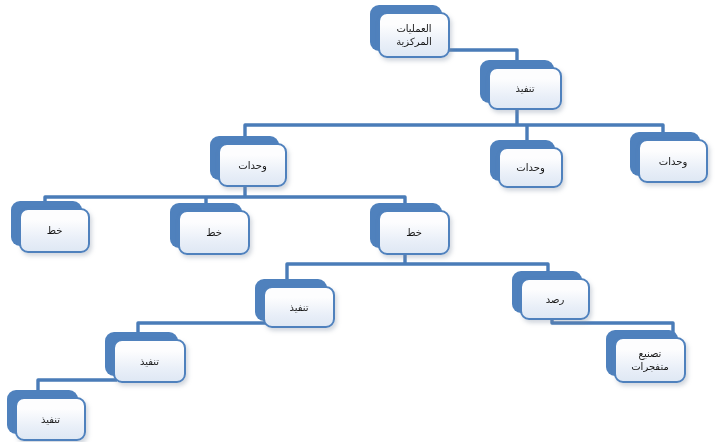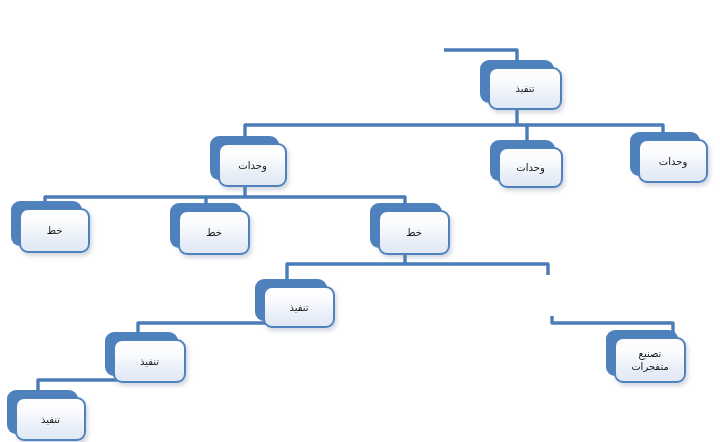--- a/index.html
+++ b/index.html
@@ -64,20 +64,26 @@
       <polyline points="527,125 527,145"></polyline>
       <polyline points="245,184 245,197"></polyline>
       <polyline points="45,206 45,197 405,197 405,207"></polyline>
       <polyline points="206,197 206,207"></polyline>
       <polyline points="405,252 405,264"></polyline>
       <polyline points="287,283 287,264 548,264 548,275"></polyline>
       <polyline points="266,323 138,323 138,336"></polyline>
       <polyline points="117,380 38,380 38,394"></polyline>
       <polyline points="552,316 552,323 673,323 673,338"></polyline>
     </svg>
+<div class="node" style="left: 378px; top: 12px; width: 72px; height: 46px;">
+      <div class="back"></div>
+      <div class="front">
+        <span class="label" dir="rtl">العمليات المركزية</span>
+      </div>
+    </div>
     <div class="node" style="left: 488px; top: 67px; width: 74px; height: 43px;">
       <div class="back"></div>
       <div class="front">
         <span class="label" dir="rtl">تنفيذ</span>
       </div>
     </div>
     <div class="node" style="left: 218px; top: 143px; width: 69px; height: 44px;">
       <div class="back"></div>
       <div class="front">
         <span class="label" dir="rtl">وحدات</span>
@@ -112,20 +118,26 @@
       <div class="front">
         <span class="label" dir="rtl">خط</span>
       </div>
     </div>
     <div class="node" style="left: 263px; top: 286px; width: 72px; height: 42px;">
       <div class="back"></div>
       <div class="front">
         <span class="label" dir="rtl">تنفيذ</span>
       </div>
     </div>
+    <div class="node" style="left: 520px; top: 278px; width: 70px; height: 42px;">
+      <div class="back"></div>
+      <div class="front">
+        <span class="label" dir="rtl">رصد</span>
+      </div>
+    </div>
     <div class="node" style="left: 113px; top: 339px; width: 73px; height: 44px;">
       <div class="back"></div>
       <div class="front">
         <span class="label" dir="rtl">تنفيذ</span>
       </div>
     </div>
     <div class="node" style="left: 15px; top: 397px; width: 71px; height: 44px;">
       <div class="back"></div>
       <div class="front">
         <span class="label" dir="rtl">تنفيذ</span>

